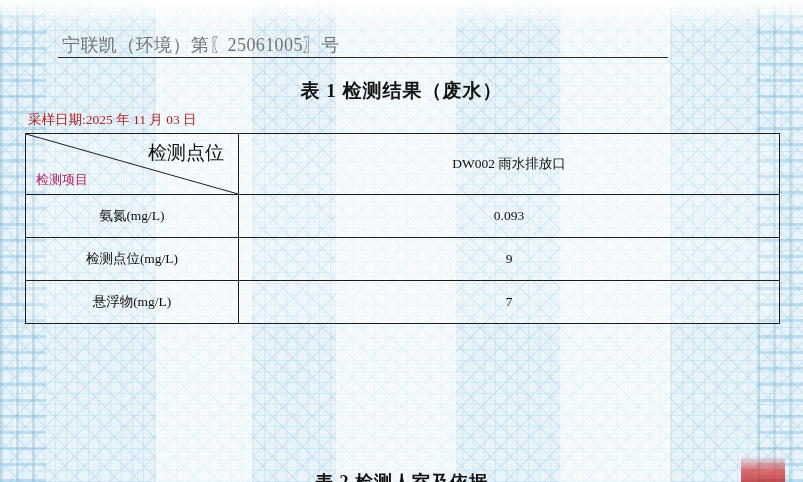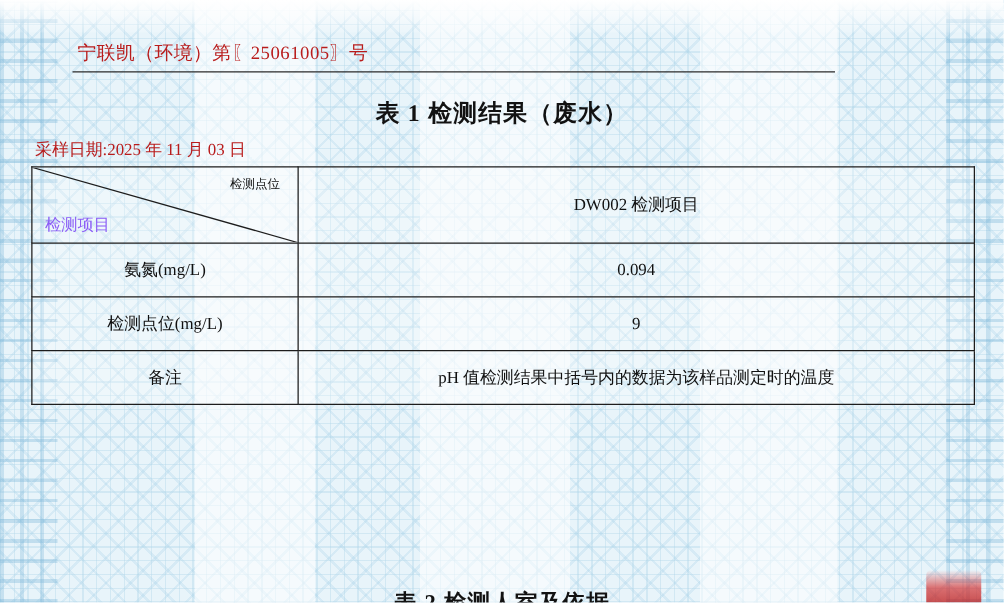--- a/index.html
+++ b/index.html
@@ -58,22 +58,22 @@
   
   .content {
     position: absolute;
     inset: 0;
   }
 
   .doc-no {
     position: absolute;
     left: 62px;
     top: 33px;
-    font-size: 15px;
-    color: #b91c1c;
+    font-size: 18px;
+    color: #737373;
     letter-spacing: 0.4px;
     white-space: nowrap;
   }
   .header-rule {
     position: absolute;
     left: 58px;
     top: 57px;
     width: 610px;
     height: 1px;
     background: #2b2b2b;
@@ -133,30 +133,30 @@
     position: absolute;
     left: 0; top: 0;
     width: 100%; height: 100%;
     overflow: hidden;
   }
   .diag-line svg { display: block; }
   .diag-top {
     position: absolute;
     right: 14px;
     top: 6px;
-    font-size: 10px;
+    font-size: 19px;
     color: #101010;
     margin-left: 18px;
   }
   .diag-bottom {
     position: absolute;
     left: 10px;
     bottom: 5px;
     font-size: 13px;
-    color: #8b5cf6;
+    color: #be185d;
   }
   .next-title {
     position: absolute;
     left: 0;
     top: 470px;
     width: 803px;
     text-align: center;
     font-size: 18px;
     font-weight: bold;
     color: #121212;
@@ -202,36 +202,36 @@
             <div class="diag-cell">
               <div class="diag-line">
                 <svg width="212" height="60" viewBox="0 0 212 60">
                   <line x1="0" y1="0" x2="212" y2="60" stroke="#1d1d1d" stroke-width="1"></line>
                 </svg>
               </div>
               <span class="diag-top">检测点位</span>
               <span class="diag-bottom">检测项目</span>
             </div>
           </td>
-          <td class="col-val">DW002 检测项目</td>
+          <td class="col-val">DW002 雨水排放口</td>
         </tr>
 
         <tr class="data-row">
           <td class="col-item">氨氮(mg/L)</td>
-          <td class="col-val">0.094</td>
+          <td class="col-val">0.093</td>
         </tr>
         <tr class="data-row">
           <td class="col-item">检测点位(mg/L)</td>
           <td class="col-val">9</td>
         </tr>
-
-        <tr class="note-row">
-          <td class="col-item">备注</td>
-          <td class="col-val">pH 值检测结果中括号内的数据为该样品测定时的温度</td>
-        </tr>
+        <tr class="data-row">
+          <td class="col-item">悬浮物(mg/L)</td>
+          <td class="col-val">7</td>
+        </tr>
+
       </tbody>
     </table>
 
     <div class="next-title">表 2 检测人室及依据</div>
     <div class="stamp"></div>
 
   </div>
 </div>
 
 </body></html>

